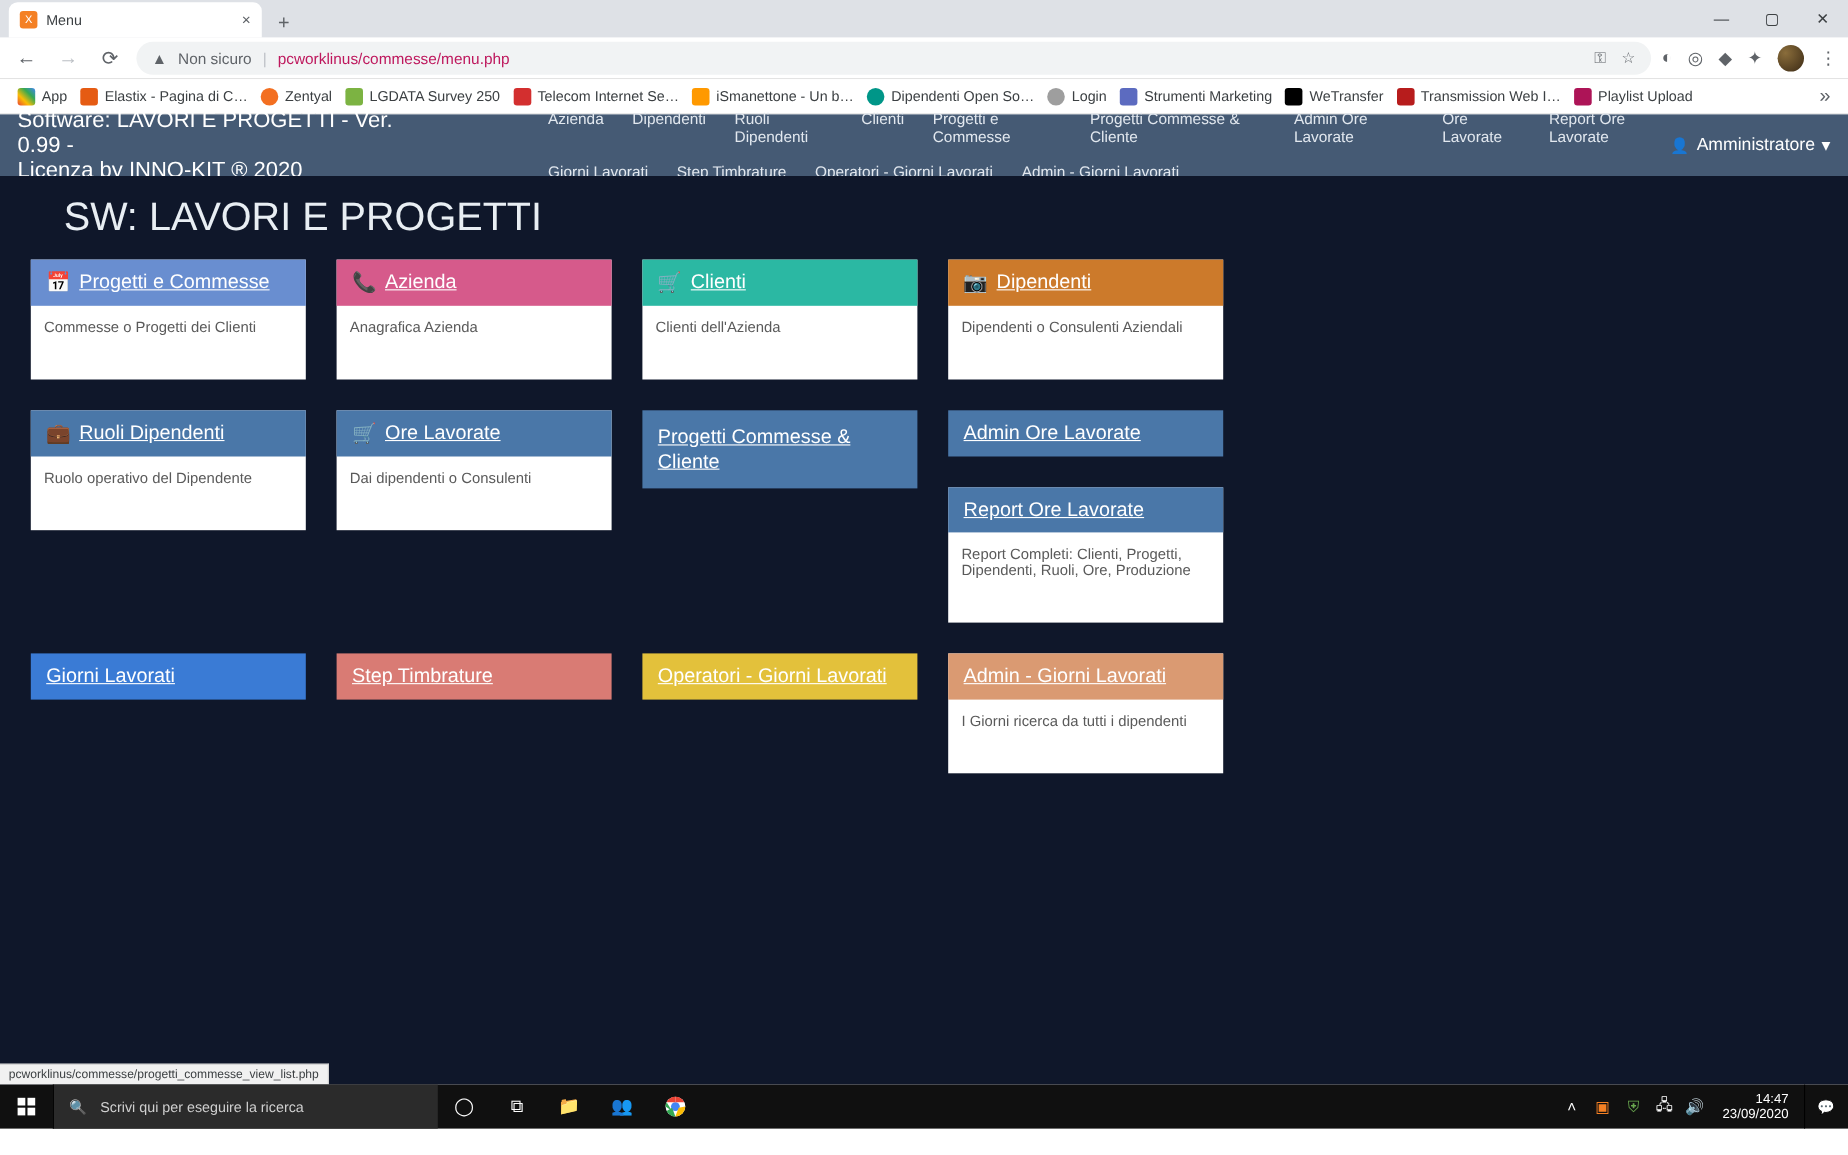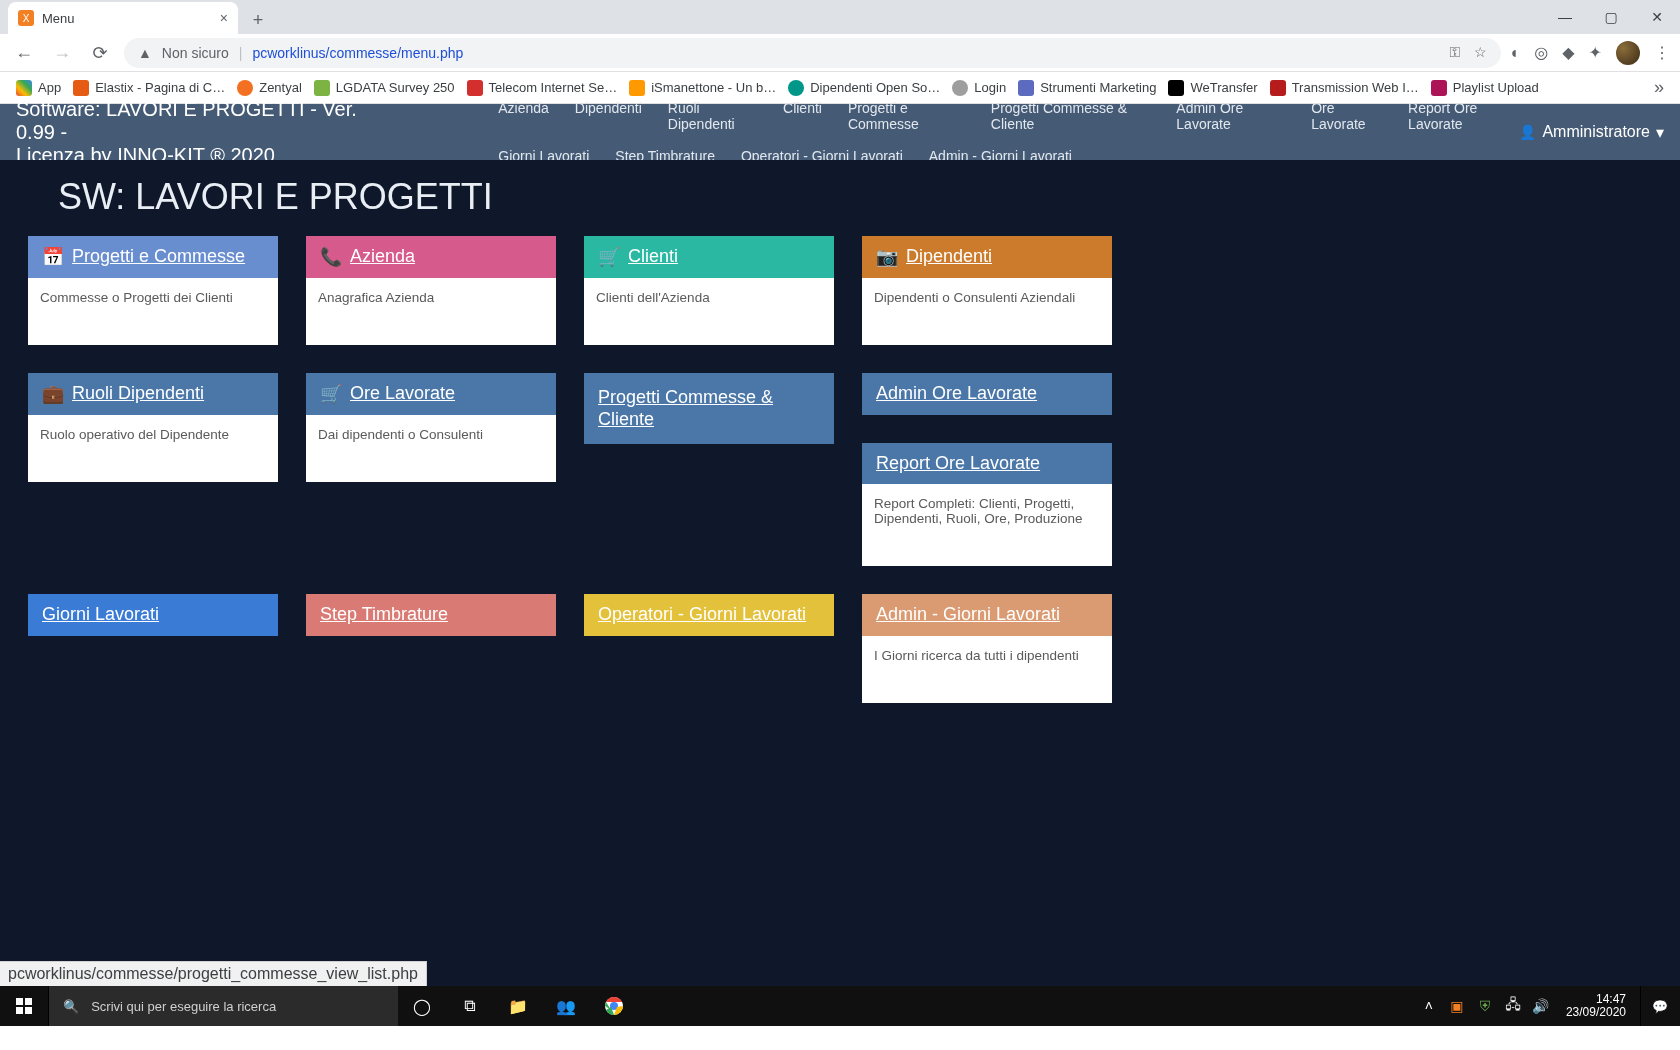--- a/index.html
+++ b/index.html
@@ -11,21 +11,21 @@
   .chrome-tab .tab-close { margin-left:auto; color:#5f6368; font-size:14px; cursor:pointer;}
   .chrome-newtab { width:28px; height:28px; display:flex; align-items:center; justify-content:center; color:#5f6368; font-size:18px; cursor:pointer; margin-left:6px;}
   .chrome-winctrl { position:absolute; right:0; top:0; display:flex; height:34px;}
   .chrome-winctrl div { width:46px; display:flex; align-items:center; justify-content:center; color:#3c4043; font-size:14px; cursor:pointer;}
   .chrome-toolbar { height:38px; background:#fff; display:flex; align-items:center; padding:0 10px; gap:10px; border-bottom:1px solid #e0e0e0;}
   .nav-btn { width:28px; height:28px; display:flex; align-items:center; justify-content:center; color:#5f6368; border-radius:50%; font-size:18px;}
   .nav-btn.disabled{ color:#bdc1c6;}
   .omnibox { flex:1; height:30px; background:#f1f3f4; border-radius:15px; display:flex; align-items:center; padding:0 14px; gap:10px; color:#5f6368; font-size:14px;}
   .omnibox .warn { font-size:14px;}
   .omnibox .sep { color:#bdc1c6;}
-  .omnibox .url { color:#1d4ed8;}
+  .omnibox .url { color:#be185d;}
   .omnibox .right { margin-left:auto; display:flex; gap:14px; color:#5f6368;}
   .tool-icons { display:flex; gap:14px; align-items:center; color:#5f6368; font-size:16px;}
   .avatar { width:24px; height:24px; border-radius:50%; background: radial-gradient(circle at 30% 30%, #8a6d3b, #3b2a15);}
   .bookmarks { height:32px; background:#fff; display:flex; align-items:center; gap:12px; padding:0 16px; font-size:13px; color:#3c4043; border-bottom:1px solid #e0e0e0;}
   .bm { display:flex; align-items:center; gap:6px; cursor:pointer; white-space:nowrap;}
   .bm .ico { width:16px; height:16px; border-radius:3px; display:inline-block;}
   .bm-overflow { margin-left:auto; color:#5f6368; font-size:18px;}
   
   .app-header { background:#455a74; color:#fff; height:56px; display:flex; align-items:stretch; padding:0 16px;}
   .app-title { display:flex; flex-direction:column; justify-content:center; font-size:20px;}
@@ -48,21 +48,21 @@
   .c-pink   { background:#d65a8b;}
   .c-teal   { background:#2bb8a3;}
   .c-orange { background:#cc7a2b;}
   .c-steel  { background:#4a77a8;}
   .c-blue2  { background:#3a7bd5;}
   .c-salmon { background:#d97b74;}
   .c-yellow { background:#e3c13b;}
   .c-peach  { background:#da9a72;}
   .hico { width:18px; display:inline-block; text-align:center;}
   
-  .status-hover { position:absolute; left:0; bottom:0; background:#f1f1f1; color:#3c4043; font-size:16px; padding:3px 8px; border:1px solid #d0d0d0; border-left:none; border-bottom:none;}
+  .status-hover { position:absolute; left:0; bottom:0; background:#f1f1f1; color:#3c4043; font-size:11px; padding:3px 8px; border:1px solid #d0d0d0; border-left:none; border-bottom:none;}
   
   .taskbar { height:40px; background:#101010; display:flex; align-items:center; color:#fff; font-size:13px; position:relative;}
   .start { width:48px; height:40px; display:flex; align-items:center; justify-content:center;}
   .win-logo { width:16px; height:16px; display:grid; grid-template-columns:7px 7px; grid-template-rows:7px 7px; gap:2px;}
   .win-logo span{ background:#fff;}
   .searchbox { width:350px; height:40px; background:#2b2b2b; display:flex; align-items:center; gap:12px; padding:0 14px; border-left:1px solid #000;}
   .searchbox .mag { color:#dcdcdc;}
   .searchbox .txt { color:#cfcfcf;}
   .task-icons { display:flex; align-items:center; height:40px;}
   .task-icons .ti { width:48px; height:40px; display:flex; align-items:center; justify-content:center; font-size:16px;}

